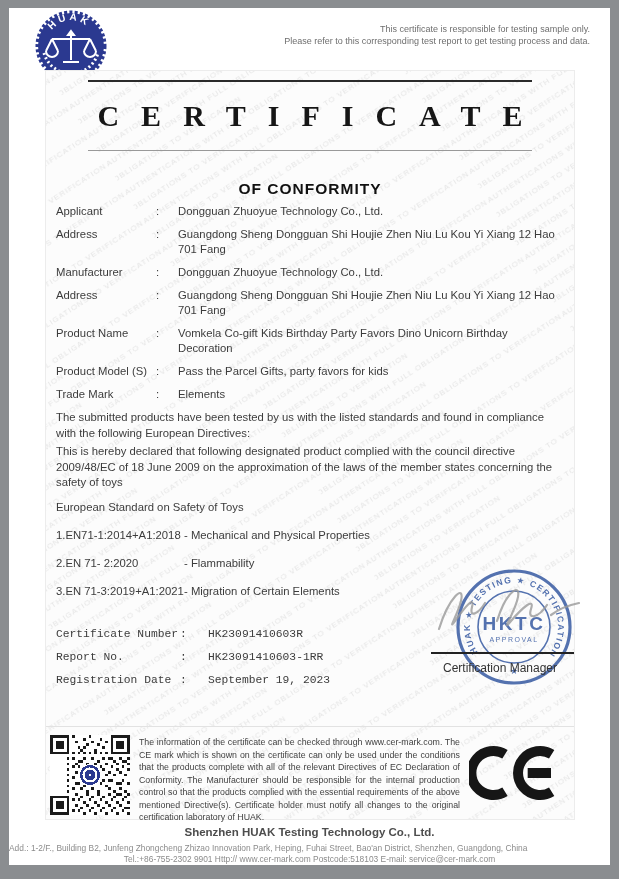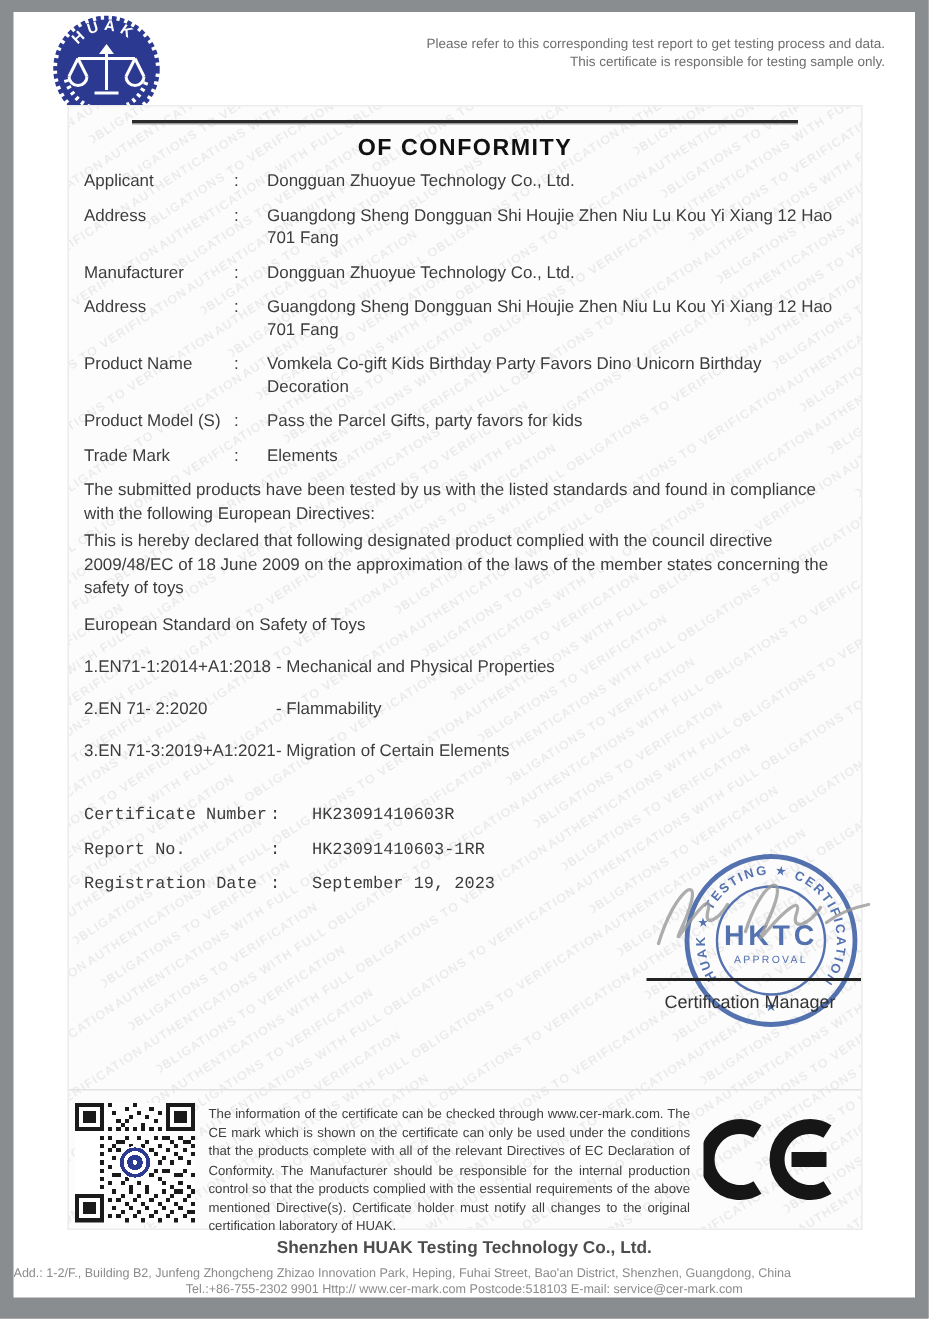--- a/index.html
+++ b/index.html
@@ -17,21 +17,21 @@
               background:#fcfcfc; border:1px solid #ececec; }
   .wm-bg { position:absolute; left:0; top:0; }
   .content { position:relative; padding:0 10px; color:#3c3c3c; font-size:11.3px; }
 
   .rule-dark { height:2px; background:#2b2b2b; margin:9px 32px 0 32px; }
   .rule-gray { height:1px; background:#999; margin:0 32px; }
   .cert-title { font-family:"Liberation Serif","DejaVu Serif",serif; font-weight:bold;
                 font-size:30px; color:#161616; text-align:center; line-height:68px;
                 letter-spacing:22px; padding-left:22px; white-space:nowrap; }
   .cert-subtitle { text-align:center; font-weight:bold; font-size:15.5px; color:#111;
-                   letter-spacing:1px; margin-top:6px; line-height:20px; }
+                   letter-spacing:1px; margin-top:28px; line-height:20px; }
 
   .fields { margin-top:5px; }
   .field { display:flex; margin-bottom:8px; line-height:15px; }
   .f-label { width:100px; flex:none; }
   .f-colon { width:22px; flex:none; }
   .f-value { flex:1; }
 
   .para { line-height:15.5px; margin-top:3px; }
   .para-std-title { margin-top:9px; line-height:15.5px; }
 
@@ -88,37 +88,38 @@
         <path d="M17 29 L11 41 M17 29 L23 41"></path>
         <path d="M11 41 a6 6 0 0 0 12 0"></path>
         <path d="M55 29 L49 41 M55 29 L61 41"></path>
         <path d="M49 41 a6 6 0 0 0 12 0"></path>
         <line x1="28" y1="52" x2="44" y2="52"></line>
       </g>
       <path d="M9 43 A 28 28 0 0 0 63 43" fill="none" stroke="#ffffff" stroke-width="3" stroke-dasharray="2 2.6"></path>
     </svg>
 
     <div class="note">
+      <div>This certificate is responsible for testing sample only.</div>
       <div>Please refer to this corresponding test report to get testing process and data.</div>
-      <div>This certificate is responsible for testing sample only.</div>
     </div>
 
     <div class="wm-panel">
       <svg class="wm-bg" width="528" height="748">
         <defs>
           <pattern id="wm" width="300" height="34" patternUnits="userSpaceOnUse" patternTransform="rotate(-33)">
             <text x="0" y="12" font-size="8" letter-spacing="1" fill="#e4e4e4">AUTHENTICATIONS WITH FULL OBLIGATIONS TO VERIFICATION</text>
             <text x="-150" y="29" font-size="8" letter-spacing="1" fill="#e4e4e4">AUTHENTICATIONS WITH FULL OBLIGATIONS TO VERIFICATION</text>
           </pattern>
         </defs>
         <rect width="528" height="748" fill="url(#wm)"></rect>
       </svg>
 
       <div class="content">
         <div class="rule-dark"></div>
+        <div class="cert-title">CERTIFICATE</div>
         <div class="rule-gray"></div>
         <div class="cert-subtitle">OF CONFORMITY</div>
 
         <div class="fields">
           <div class="field">
             <span class="f-label">Applicant</span>
             <span class="f-colon">:</span>
             <span class="f-value">Dongguan Zhuoyue Technology Co., Ltd.</span>
           </div>
           <div class="field">

